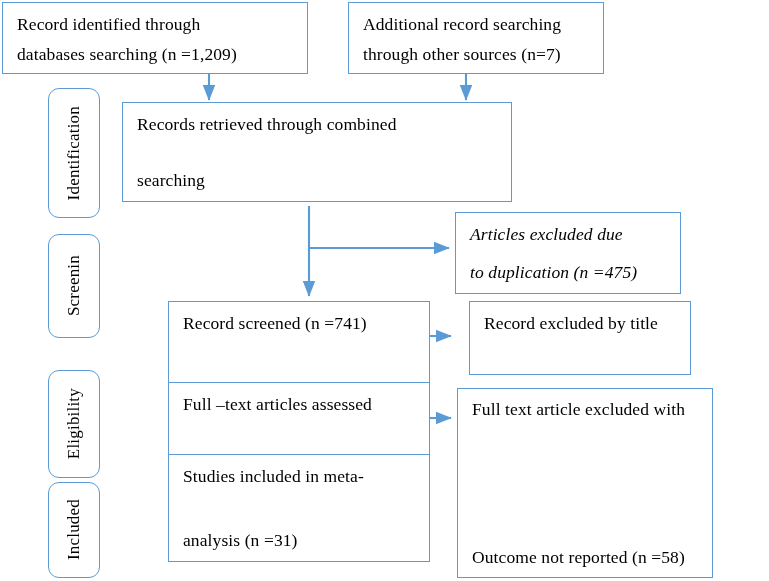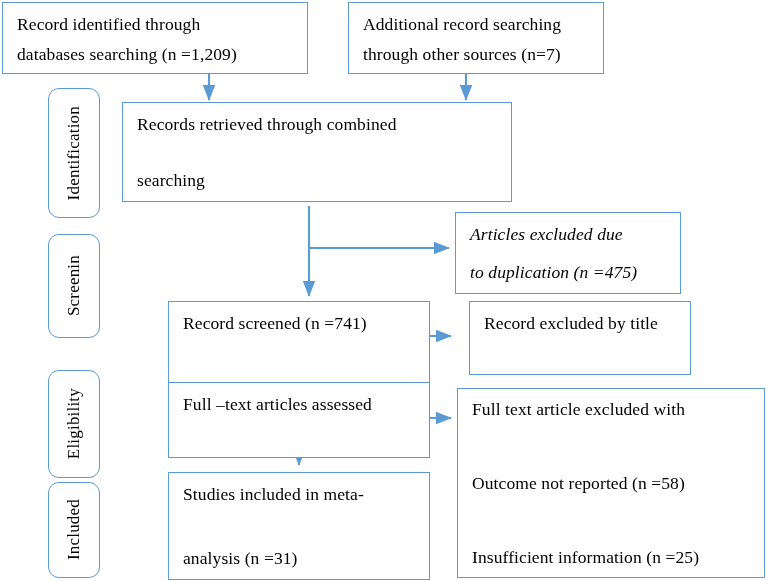--- a/index.html
+++ b/index.html
@@ -65,22 +65,22 @@
   }
 
   
   #node-db          { left: 2px;   top: 2px;   width: 306px; height: 72px; }
   #node-other       { left: 348px; top: 2px;   width: 256px; height: 72px; }
   #node-combined    { left: 122px; top: 102px; width: 390px; height: 100px; }
   #node-dup         { left: 455px; top: 212px; width: 226px; height: 82px; font-style: italic; }
   #node-screened    { left: 168px; top: 301px; width: 262px; height: 90px; }
   #node-exc-title   { left: 457px; top: 301px; width: 222px; height: 74px; margin-left: 12px; }
   #node-fulltext    { left: 168px; top: 382px; width: 262px; height: 76px; }
-  #node-reasons     { left: 457px; top: 388px; width: 308px; height: 190px; }
-  #node-included    { left: 168px; top: 472px; width: 262px; height: 108px; }
+  #node-reasons     { left: 457px; top: 388px; width: 256px; height: 190px; }
+  #node-included    { left: 168px; top: 454px; width: 262px; height: 108px; }
 
   
   #stage-identification { left: 48px; top: 88px;  width: 52px; height: 130px; }
   #stage-screening      { left: 48px; top: 234px; width: 52px; height: 104px; }
   #stage-eligibility    { left: 48px; top: 370px; width: 52px; height: 108px; }
   #stage-included       { left: 48px; top: 482px; width: 52px; height: 96px; }
 </style>
 </head>
 <body>
 
@@ -145,21 +145,20 @@
     <span class="line">Record excluded by title</span>
   </div>
 
   <div class="node" id="node-fulltext">
     <span class="line">Full –text articles assessed</span>
   </div>
 
   <div class="node tight" id="node-reasons">
     <span class="line">Full text article excluded with</span>
     <span class="line">Outcome not reported (n =58)</span>
-    <span class="line">Insufficient information (n =25)</span>
   </div>
 
   <div class="node" id="node-included">
     <span class="line">Studies included in meta-</span>
     <span class="line">analysis (n =31)</span>
   </div>
 
 </div>
 
 </body></html>

